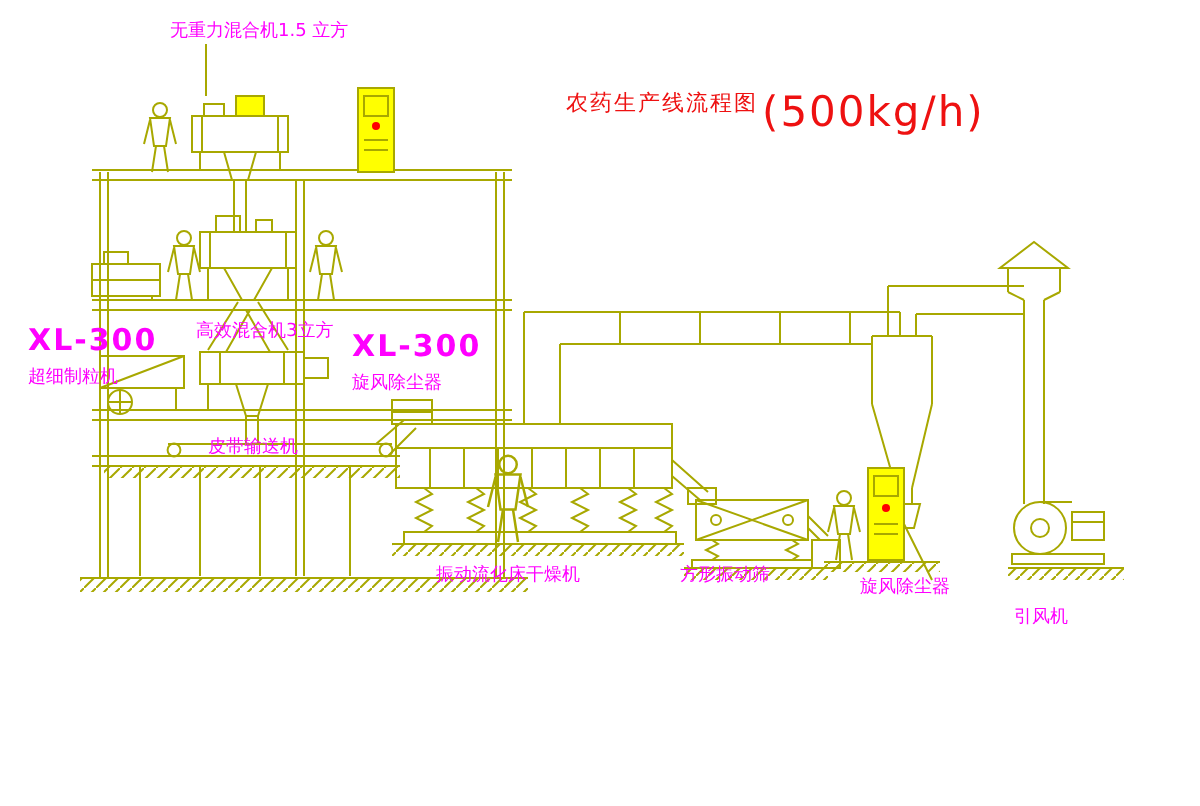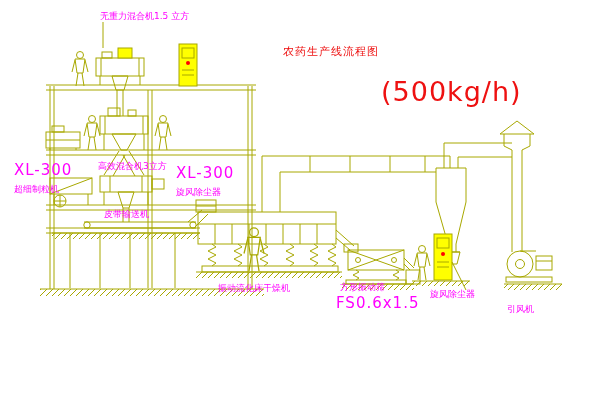--- a/index.html
+++ b/index.html
@@ -5,27 +5,27 @@
   html,body{margin:0;padding:0;background:#ffffff;}
   .canvas{
     position:relative;width:600px;height:403px;background:#ffffff;overflow:hidden;
     font-family:"DejaVu Sans",sans-serif;
   }
   .canvas svg{position:absolute;left:0;top:0;}
   .label{
     position:absolute;color:#ff00ff;font-size:9px;line-height:1;white-space:nowrap;
     font-family:"DejaVu Sans",sans-serif;
   }
-  .label.model{font-size:15px;letter-spacing:1px;}
+  .label.model{font-size:15px;letter-spacing:1px;font-weight:bold;}
   .titlebar{
     position:absolute;left:283px;top:44px;display:flex;align-items:flex-start;gap:2px;
     color:#ee1111;white-space:nowrap;
   }
   .titlebar .t-main{font-size:11px;letter-spacing:1px;}
-  .titlebar .t-cap{font-size:27px;letter-spacing:1px;margin-top:32px;}
+  .titlebar .t-cap{font-size:21px;letter-spacing:1px;}
 </style>
 </head>
 <body>
 
 <div class="canvas">
 
   <svg width="600" height="403" viewBox="0 0 600 403">
     <defs>
       <pattern id="hatch" width="6" height="6" patternUnits="userSpaceOnUse">
         <path d="M0,6 L6,0" stroke="#a8a800" stroke-width="1"></path>
@@ -185,32 +185,31 @@
     <g stroke="#a8a800" fill="none" stroke-width="1">
       <path d="M103,22 V48 M466,290 L452,262"></path>
     </g>
   </svg>
 
   <div class="titlebar">
     <span class="t-main">农药生产线流程图</span>
     <span class="t-cap">(500kg/h)</span>
   </div>
 
-  <div class="label" style="left:100px;top:12px;">无重力混合机1.5 立方</div>
+  <div class="label" style="left:85px;top:12px;">无重力混合机1.5 立方</div>
   <div class="label" style="left:98px;top:114px;margin-top:48px;">高效混合机3立方</div>
 
   <div class="label model" style="left:14px;top:163px;">XL-300</div>
   <div class="label" style="left:14px;top:185px;">超细制粒机</div>
 
   <div class="label model" style="left:176px;top:166px;">XL-300</div>
   <div class="label" style="left:176px;top:188px;">旋风除尘器</div>
 
-  <div class="label" style="left:104px;top:210px;">皮带输送机</div>
+  <div class="label" style="left:104px;top:220px;">皮带输送机</div>
 
   <div class="label" style="left:218px;top:284px;">振动流化床干燥机</div>
 
   <div class="label" style="left:340px;top:284px;font-family:Liberation Mono, monospace;">方形振动筛</div>
-  <div class="label model" style="left:336px;top:296px;">FS0.6x1.5</div>
 
   <div class="label" style="left:430px;top:290px;">旋风除尘器</div>
   <div class="label" style="left:507px;top:305px;">引风机</div>
 
 </div>
 
 </body></html>

